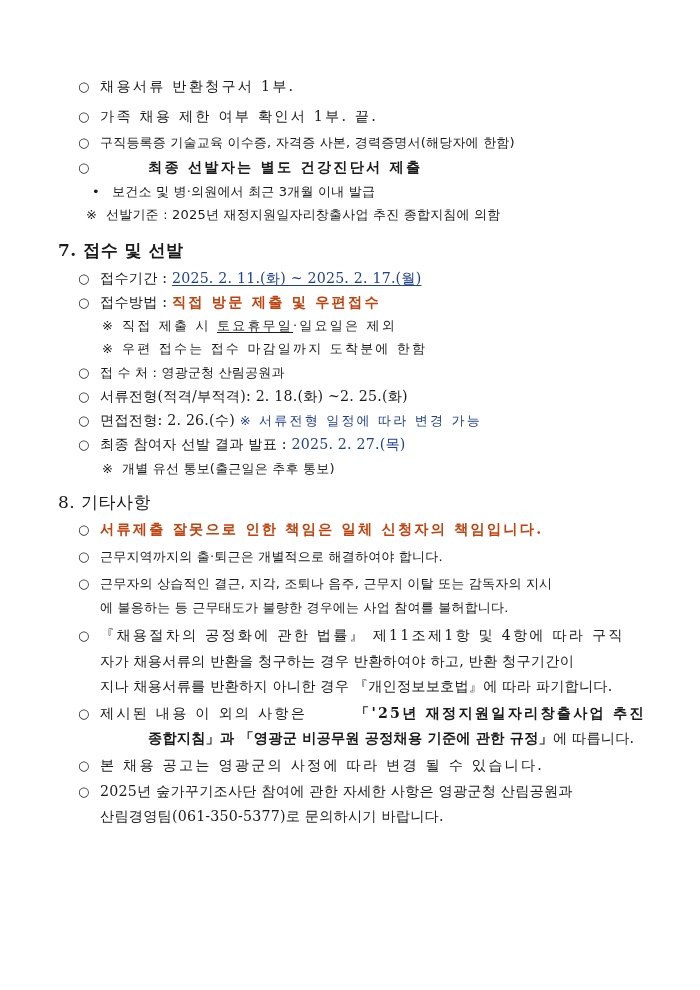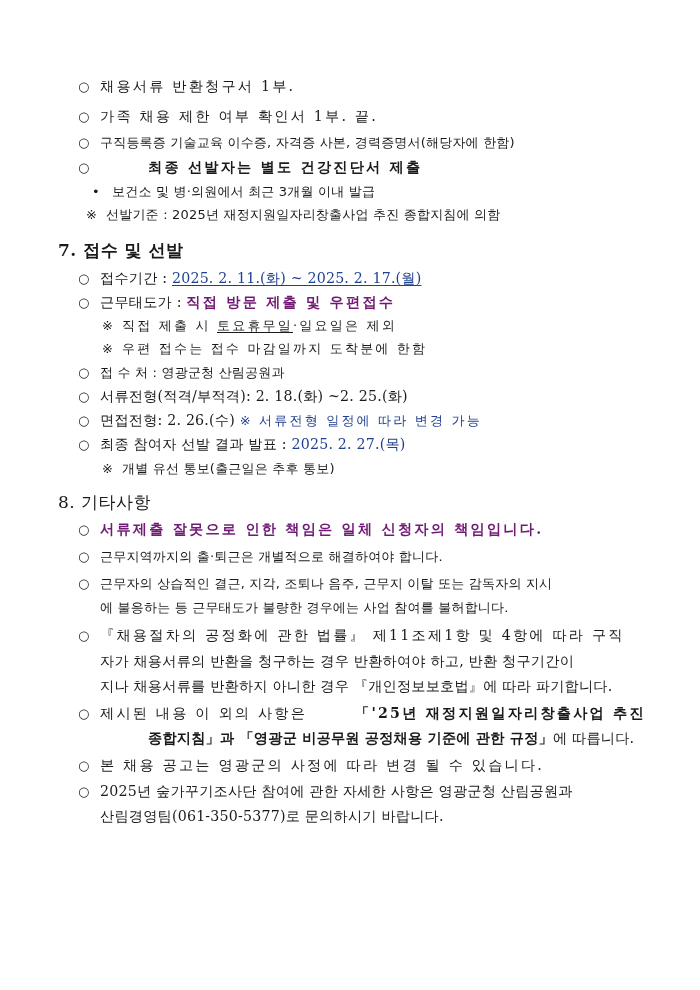--- a/index.html
+++ b/index.html
@@ -10,21 +10,21 @@
     }
     .page { position: absolute; left: 0; top: 0; width: 572px; height: 990px; }
     .line {
       position: absolute; white-space: nowrap; font-size: 14.2px; line-height: 20px;
       letter-spacing: 0.2px;
     }
     .bullet { display: inline-block; width: 22px; font-family: "DejaVu Sans", sans-serif; font-size: 13px; }
     .heading { font-size: 17px; font-weight: bold; letter-spacing: 0.5px; }
     .bold { font-weight: bold; margin-left: 48px; }
     .blue { color: #1f3f8f; }
-    .blue-bold { color: #701a75; font-weight: bold; }
+    .blue-bold { color: #c2410c; font-weight: bold; }
     .ul { text-decoration: underline; text-underline-offset: 2px; }
     .sans { font-family: "DejaVu Sans", sans-serif; font-size: 13px; }
     .wide { letter-spacing: 2.2px; }
   </style>
 </head>
 <body>
 
 <div class="page">
 
   <div class="line" style="left:78px; top:76px;">
@@ -45,21 +45,21 @@
   <div class="line" style="left:86px; top:204px;">
     <span class="bullet" style="width:20px;">※</span><span class="sans">선발기준 : 2025년 재정지원일자리창출사업 추진 종합지침에 의함</span>
   </div>
 
   <div class="line heading" style="left:58px; top:240px;">7. 접수 및 선발</div>
 
   <div class="line" style="left:78px; top:268px;">
     <span class="bullet">○</span><span>접수기간 : </span><span class="blue ul">2025. 2. 11.(화) ~ 2025. 2. 17.(월)</span>
   </div>
   <div class="line" style="left:78px; top:292px;">
-    <span class="bullet">○</span><span>근무태도가 : </span><span class="blue-bold wide">직접 방문 제출 및 우편접수</span>
+    <span class="bullet">○</span><span>접수방법 : </span><span class="blue-bold wide">직접 방문 제출 및 우편접수</span>
   </div>
   <div class="line" style="left:102px; top:315px;">
     <span class="bullet" style="width:20px;">※</span><span class="sans wide">직접 제출 시 </span><span class="sans wide ul">토요휴무일</span><span class="sans wide">·일요일은 제외</span>
   </div>
   <div class="line" style="left:102px; top:338px;">
     <span class="bullet" style="width:20px;">※</span><span class="sans wide">우편 접수는 접수 마감일까지 도착분에 한함</span>
   </div>
   <div class="line" style="left:78px; top:362px;">
     <span class="bullet">○</span><span class="sans">접 수 처 : 영광군청 산림공원과</span>
   </div>

